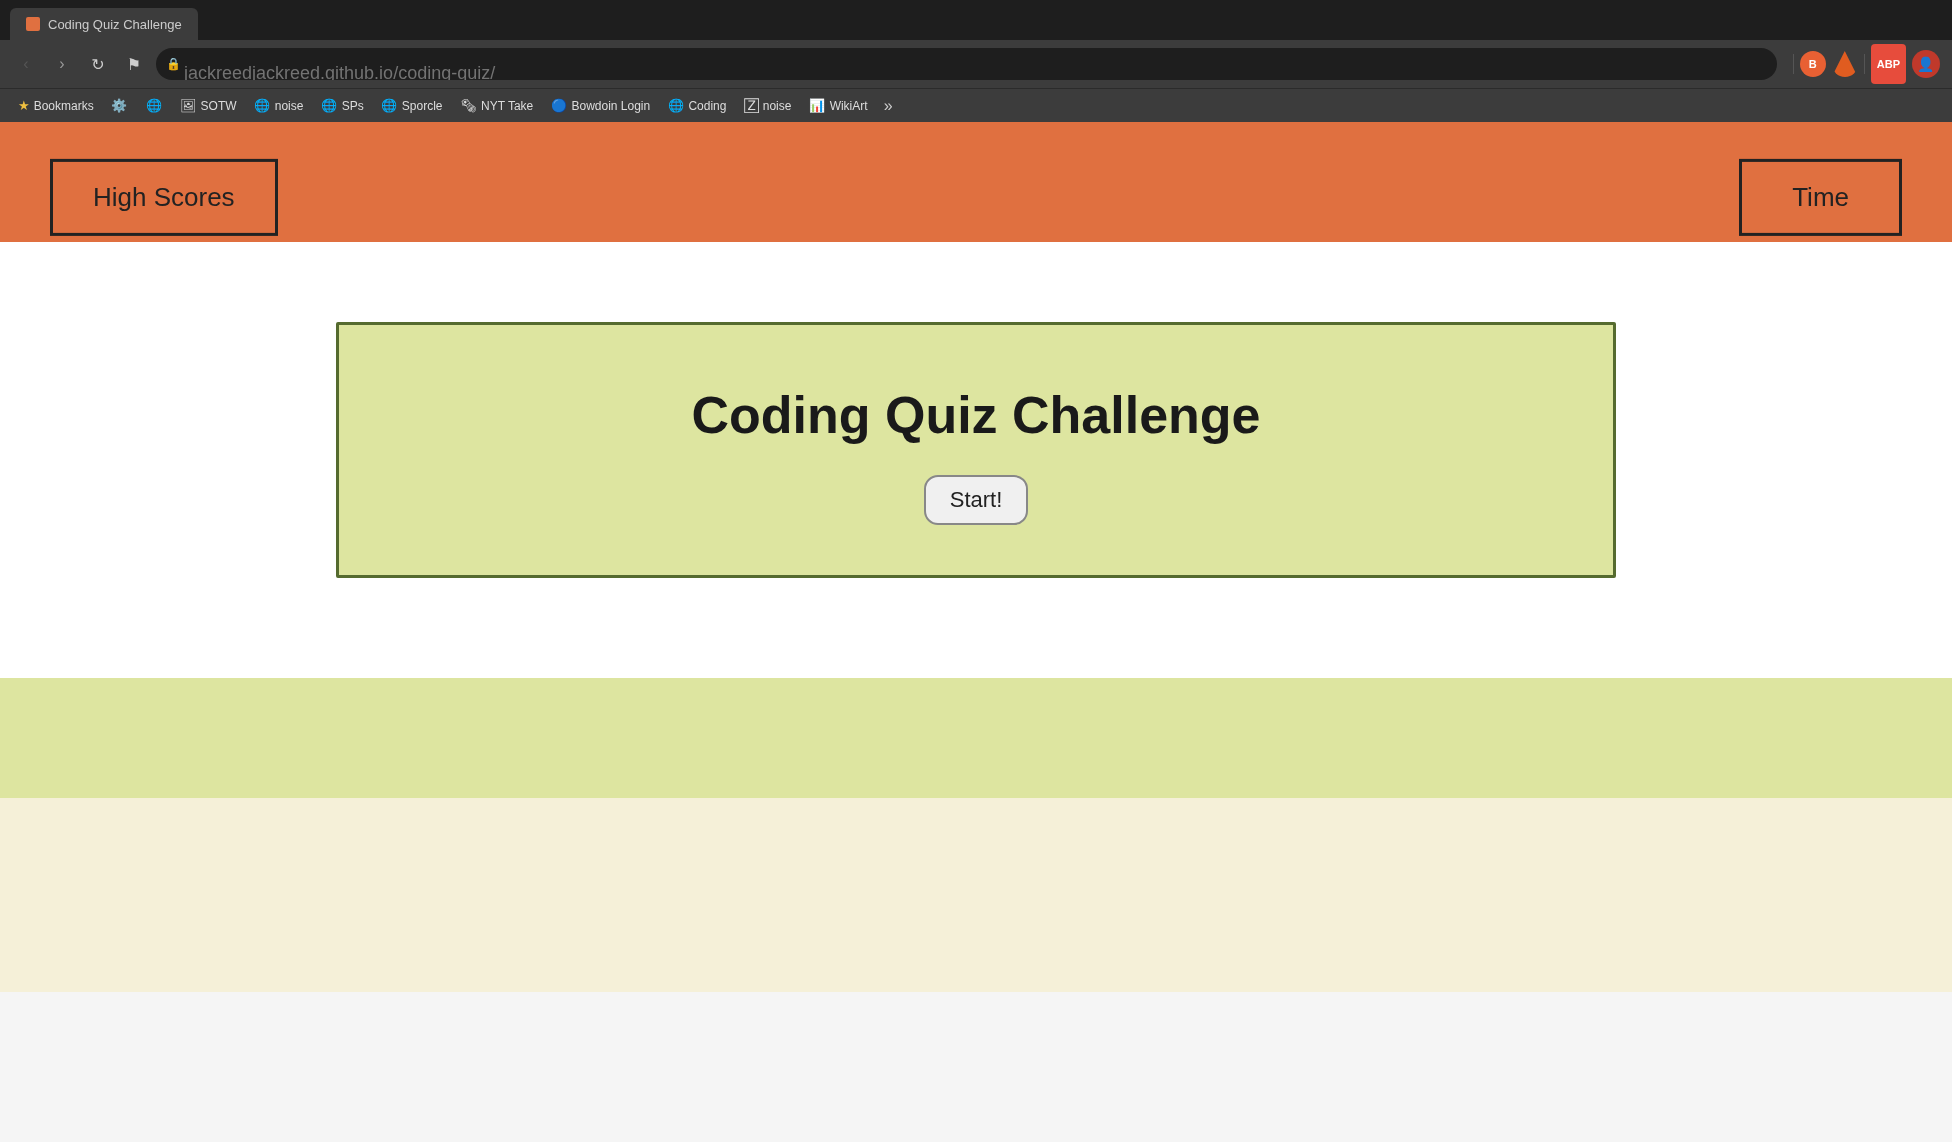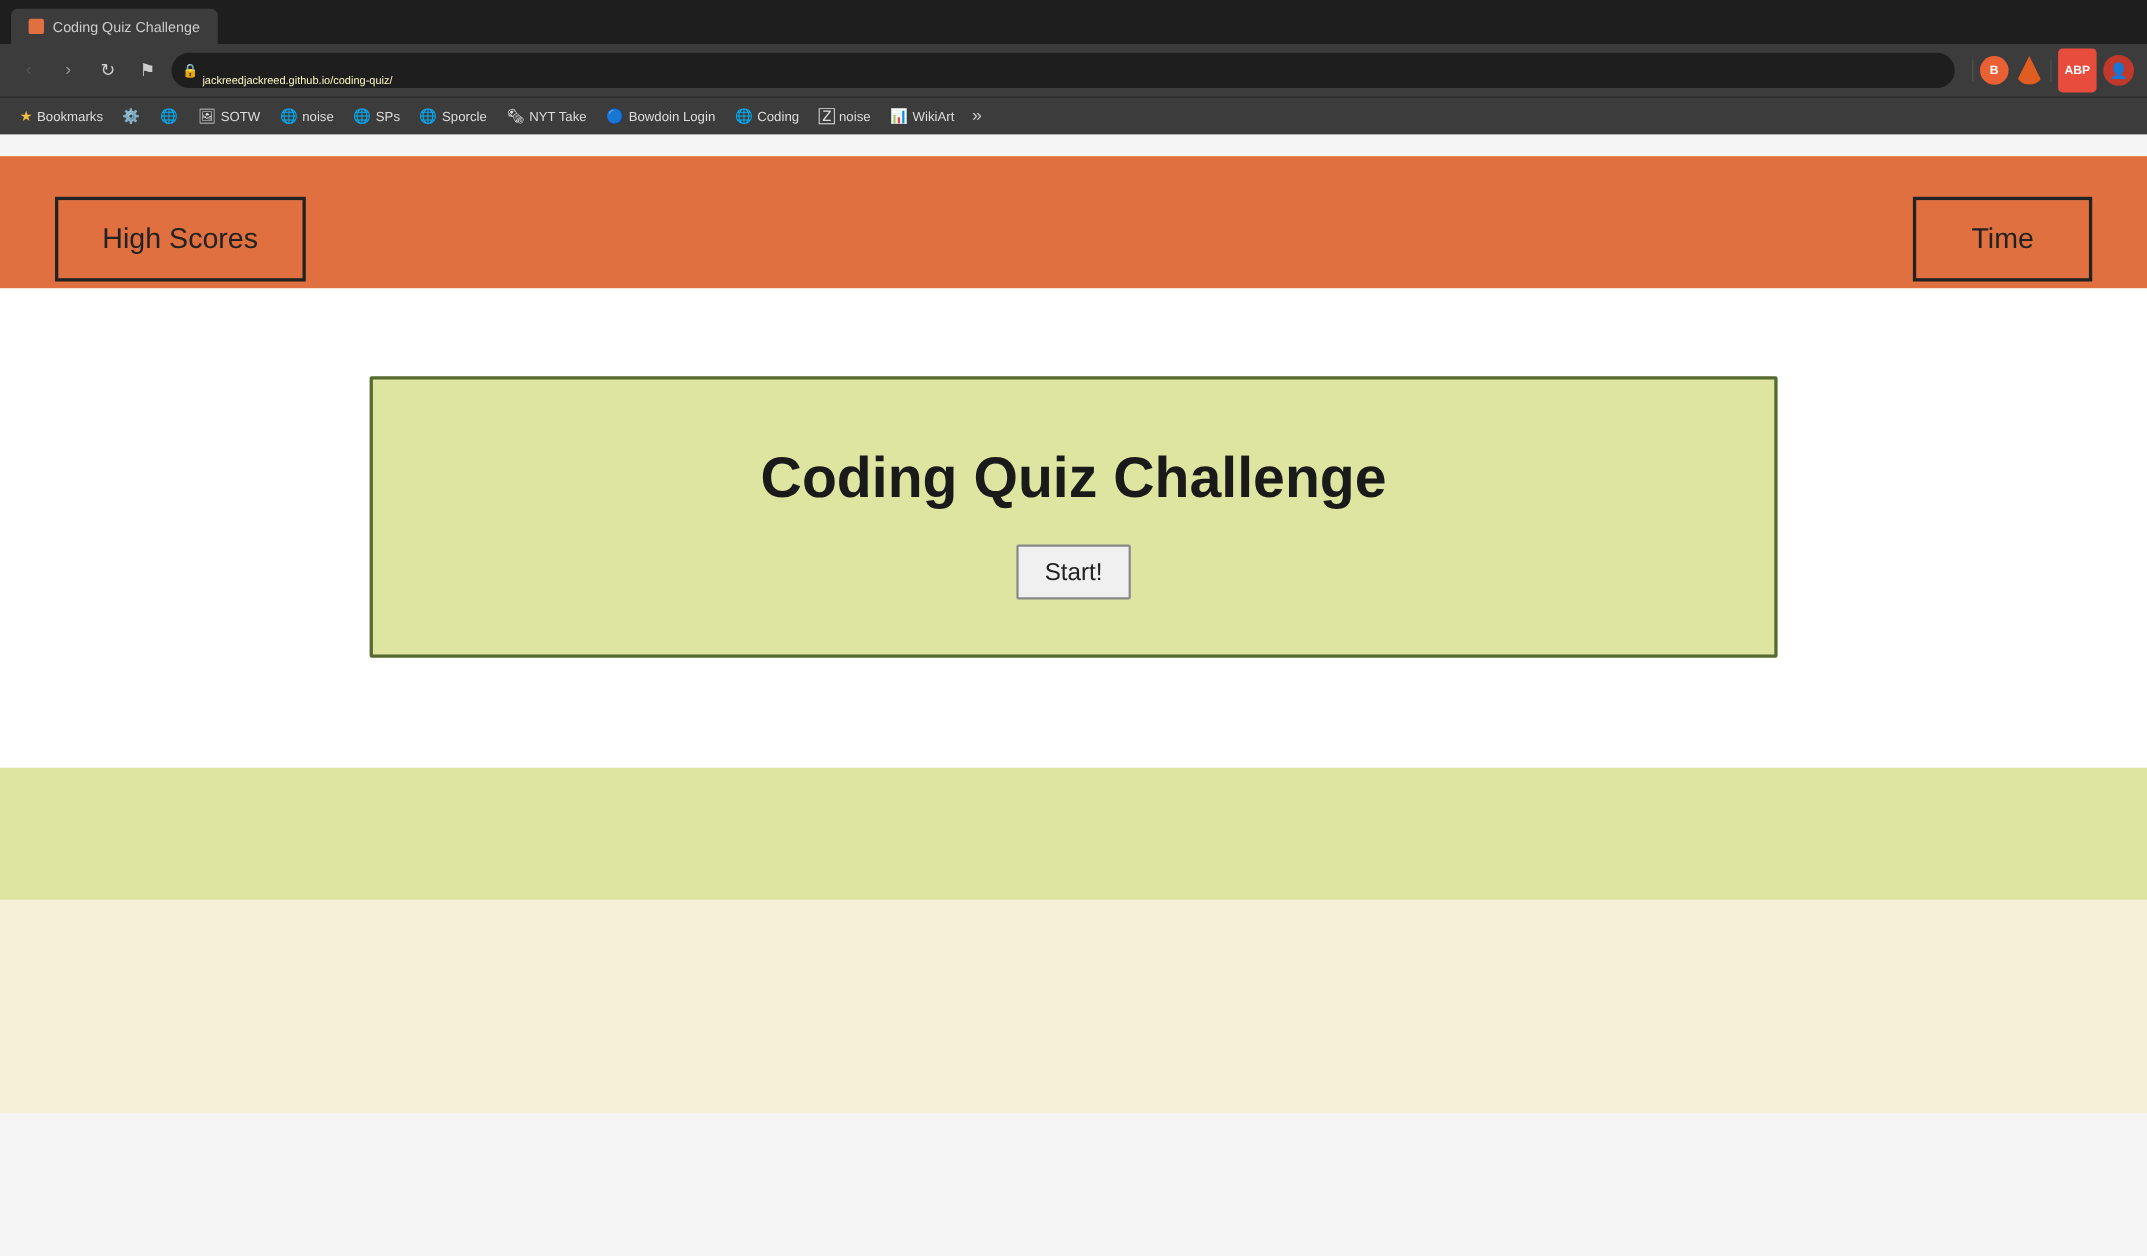--- a/index.html
+++ b/index.html
@@ -116,22 +116,22 @@
       font-size: 12px;
       z-index: 1;
     }
 
     .address-input {
       width: 100%;
       height: 32px;
       background: #1e1e1e;
       border: none;
       border-radius: 16px;
-      color: #fef9c3;
-      font-size: 10px;
+      color: #737373;
+      font-size: 18px;
       padding: 18px 12px 0 28px;
       outline: none;
     }
 
     .browser-extensions {
       display: flex;
       align-items: center;
       gap: 6px;
       margin-left: 8px;
     }
@@ -242,21 +242,20 @@
 
     
     .quiz-header {
       background: #e07040;
       height: 120px;
       width: 100%;
       display: flex;
       align-items: center;
       padding: 0 20px;
       position: relative;
-      margin-top: 20px;
     }
 
     .high-scores-btn {
       background: #e07040;
       border: 3px solid #222;
       padding: 20px 40px;
       font-size: 26px;
       font-weight: 500;
       color: #222;
       cursor: pointer;
@@ -314,21 +313,21 @@
       margin-bottom: 50px;
     }
 
     .start-btn {
       background: #f0f0f0;
       border: 2px solid #888;
       padding: 10px 24px;
       font-size: 22px;
       color: #222;
       cursor: pointer;
-      border-radius: 2px;
+      border-radius: 14px;
     }
 
     
     .page-footer {
       background: #dde5a0;
       height: 120px;
     }
   </style>
 </head>
 <body>

